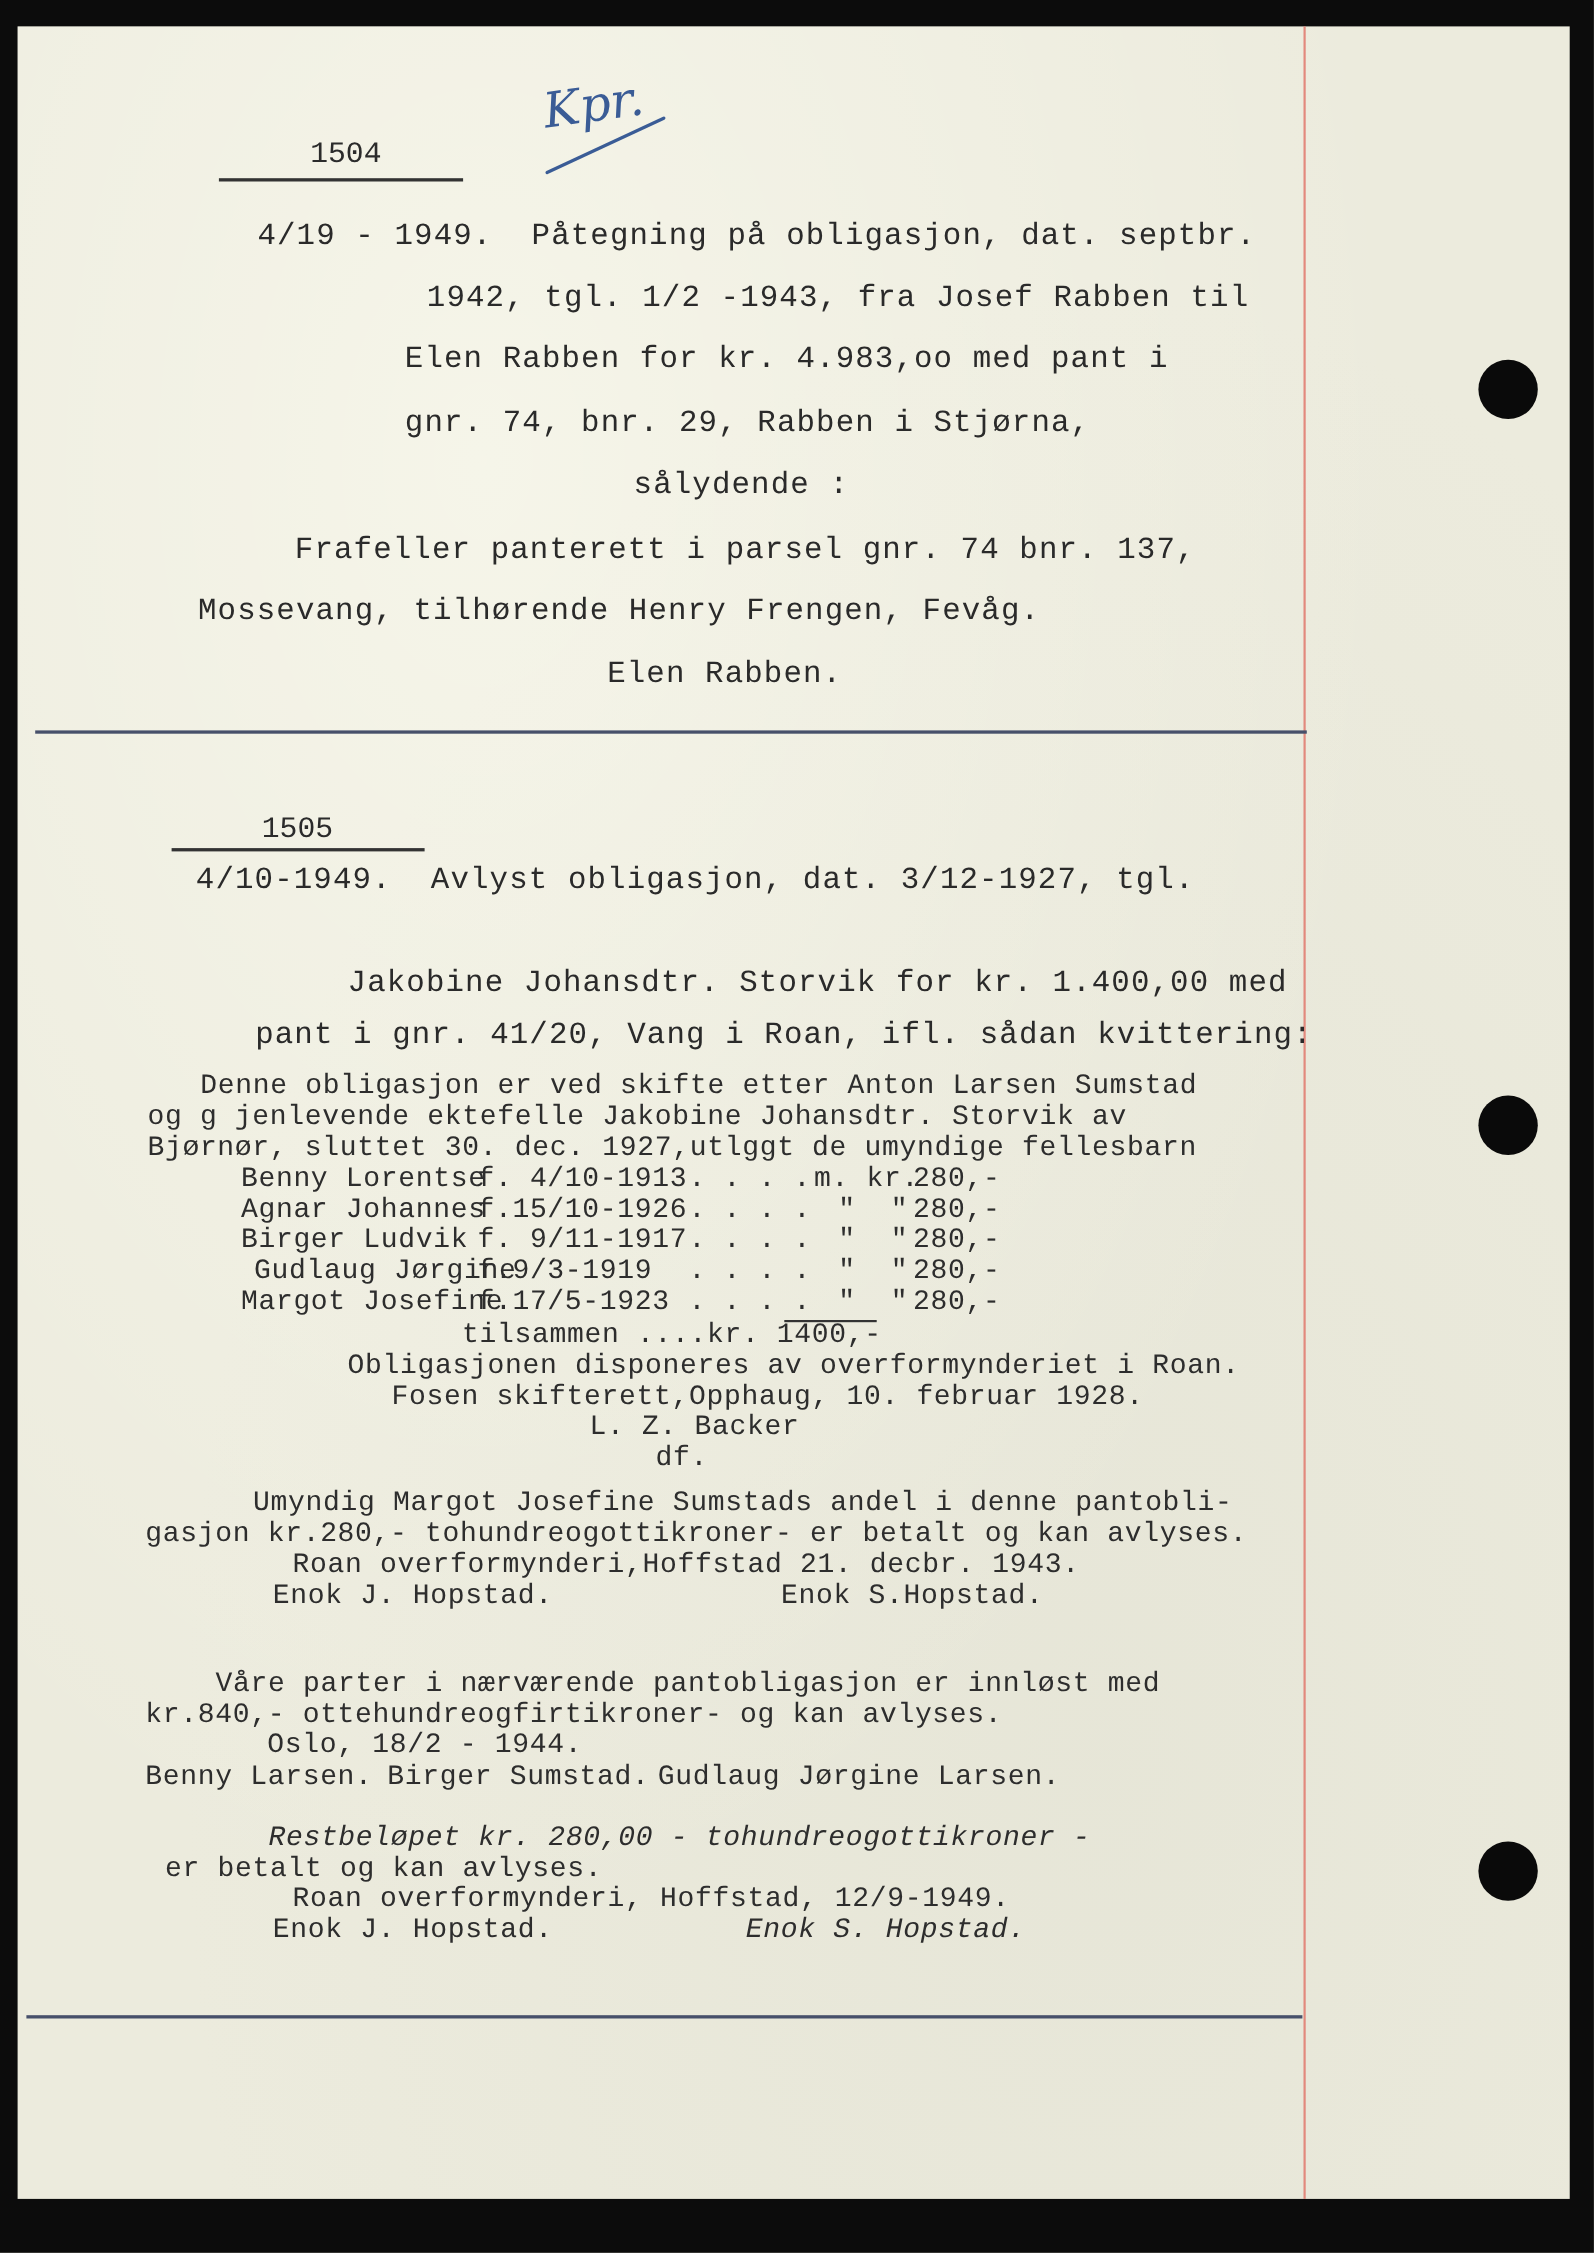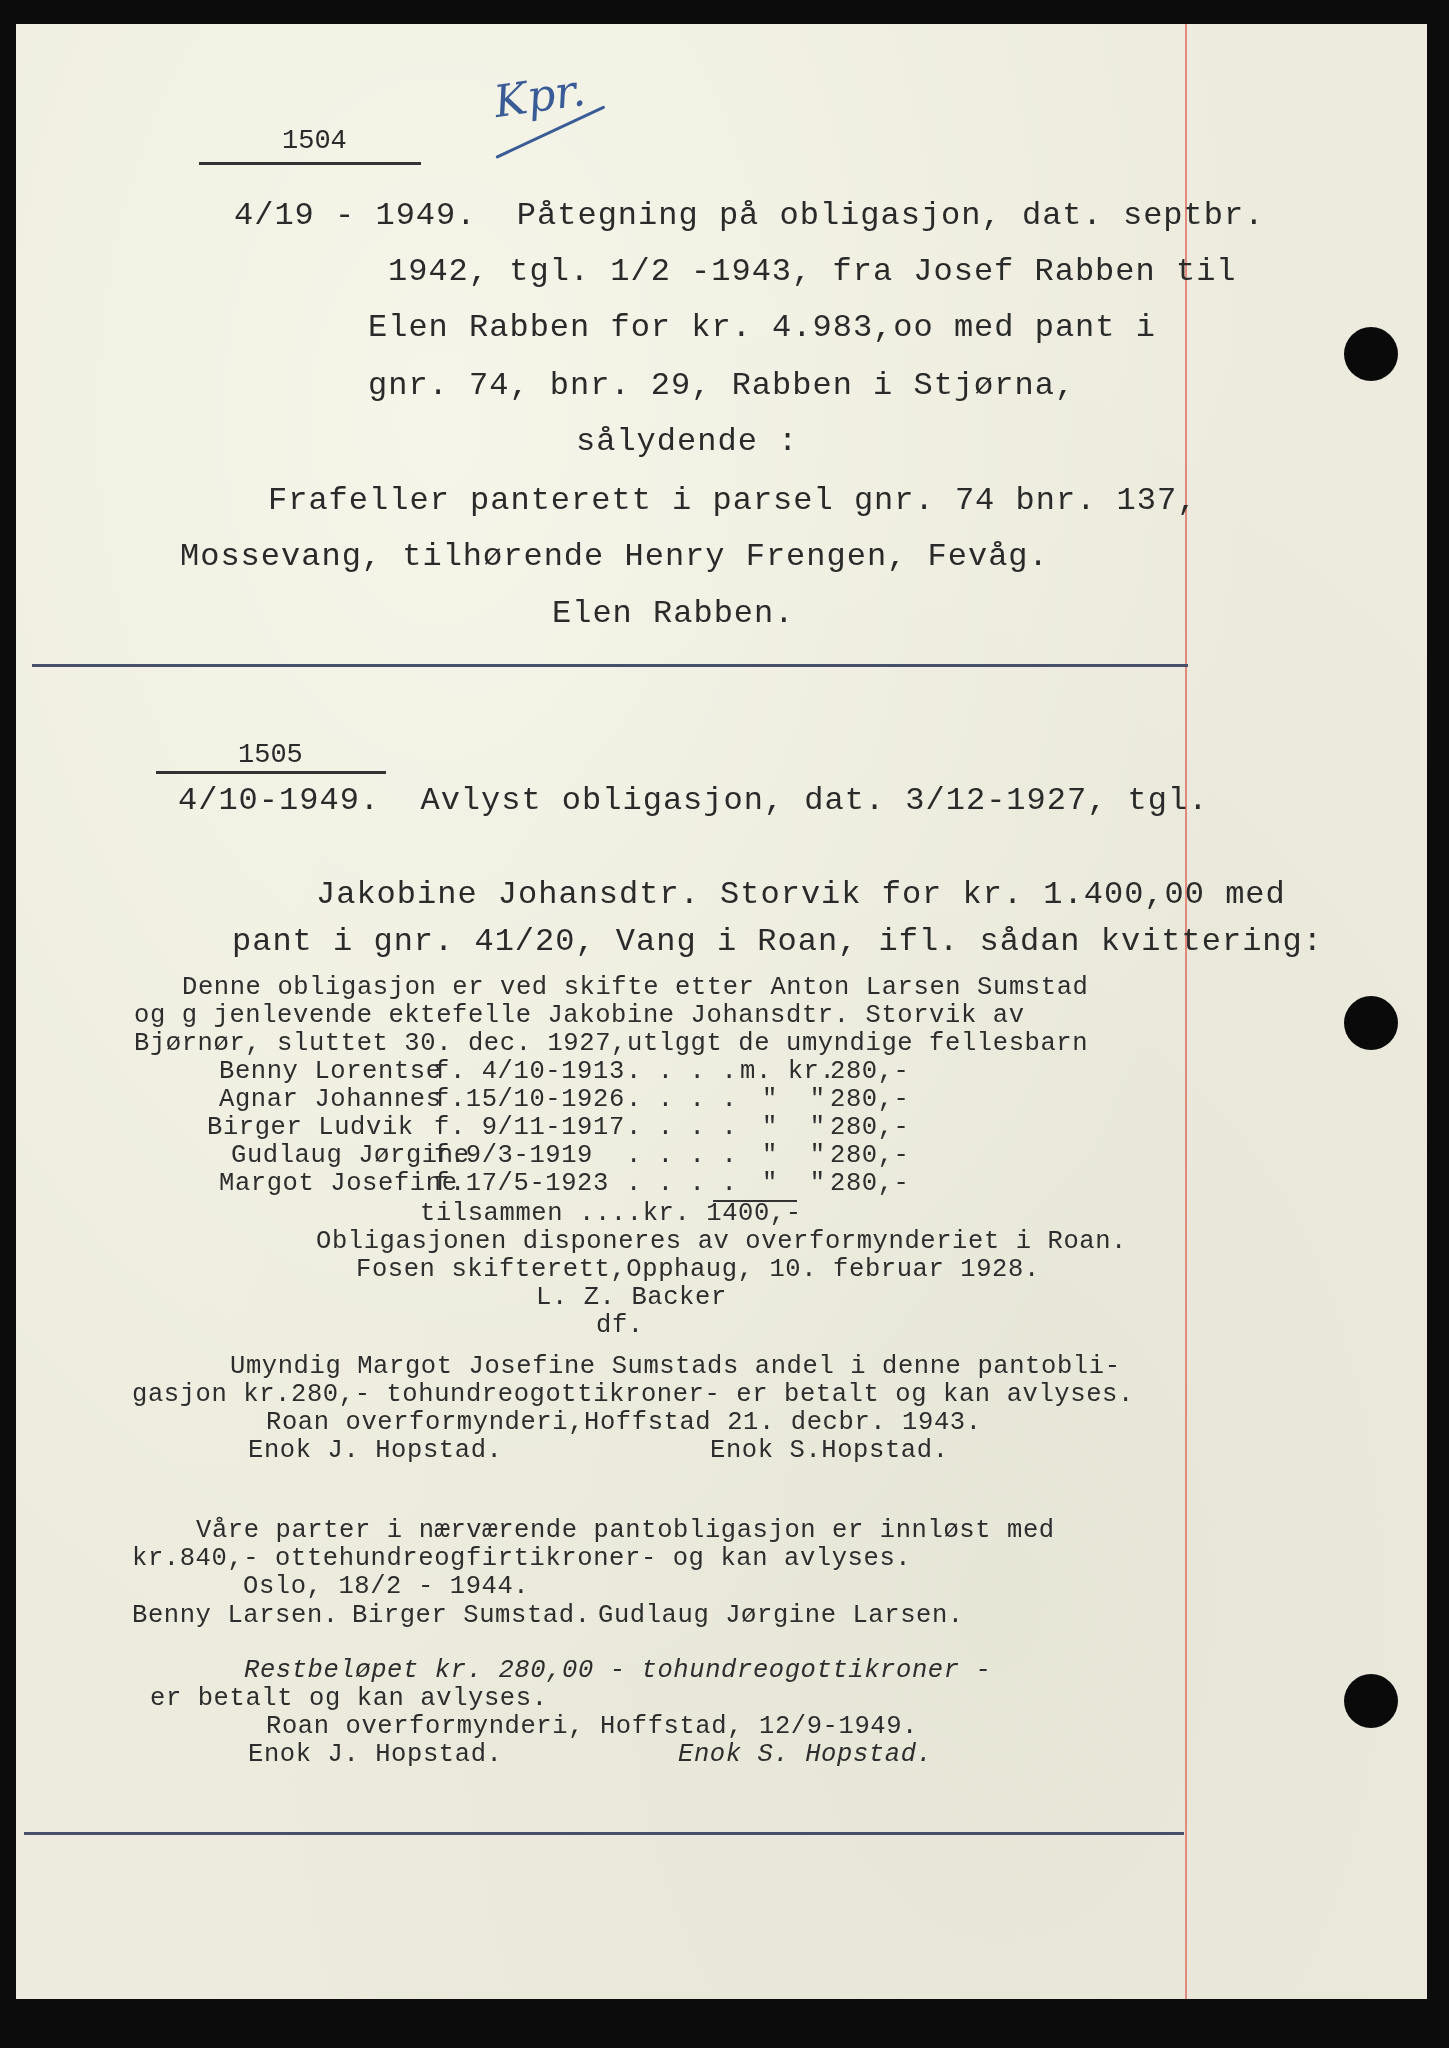--- a/index.html
+++ b/index.html
@@ -23,21 +23,21 @@
     position: absolute; width: 54px; height: 54px; border-radius: 50%;
     background: #0a0a0a;
   }
   .divider {
     position: absolute; height: 3px; background: #47506a;
   }
   .t {
     position: absolute; white-space: pre; color: #2a2a2a;
     font-size: 26px; line-height: 28px; letter-spacing: 0.5px;
   }
-  .t.big { font-size: 32px; letter-spacing: 1px; }
+  .t.big { font-size: 28px; letter-spacing: 1px; }
   .t.dense { font-size: 25.5px; letter-spacing: 0.6px; color: #2d2d2d; }
   .num {
     position: absolute; font-size: 27px; color: #2b2b2b; white-space: pre;
   }
   .num-line {
     position: absolute; height: 3px; background: #333;
   }
   .sum-line {
     position: absolute; height: 2px; background: #333;
   }
@@ -99,21 +99,21 @@
       <span class="t dense" style="left:814px; top:1034px;">280,-</span>
     </div>
     <div>
       <span class="t dense" style="left:203px; top:1062px;">Agnar Johannes</span>
       <span class="t dense" style="left:418px; top:1062px;">f.15/10-1926</span>
       <span class="t dense" style="left:610px; top:1062px;">. . . .</span>
       <span class="t dense" style="left:746px; top:1062px;">"  "</span>
       <span class="t dense" style="left:814px; top:1062px;">280,-</span>
     </div>
     <div>
-      <span class="t dense" style="left:191px; top:1090px;text-align:center;">Birger Ludvik </span>
+      <span class="t dense" style="left:203px; top:1090px;text-align:center;">Birger Ludvik </span>
       <span class="t dense" style="left:418px; top:1090px;">f. 9/11-1917</span>
       <span class="t dense" style="left:610px; top:1090px;">. . . .</span>
       <span class="t dense" style="left:746px; top:1090px;">"  "</span>
       <span class="t dense" style="left:814px; top:1090px;">280,-</span>
     </div>
     <div>
       <span class="t dense" style="left:203px; top:1118px;margin-left:12px;">Gudlaug Jørgine</span>
       <span class="t dense" style="left:418px; top:1118px;">f.9/3-1919 </span>
       <span class="t dense" style="left:610px; top:1118px;">. . . .</span>
       <span class="t dense" style="left:746px; top:1118px;">"  "</span>

